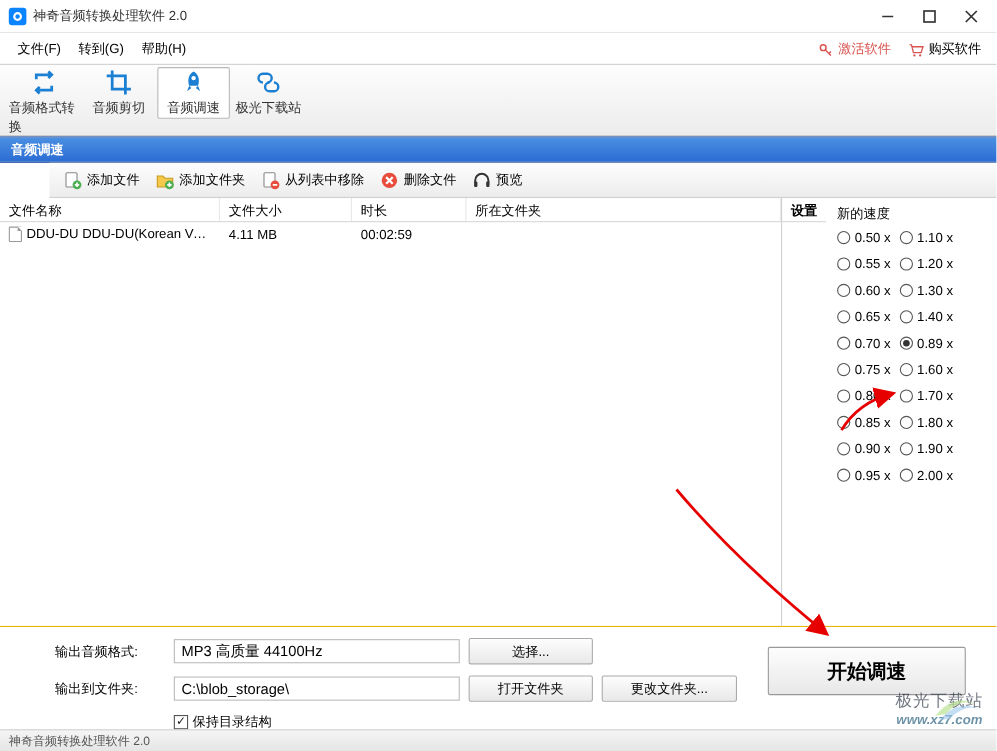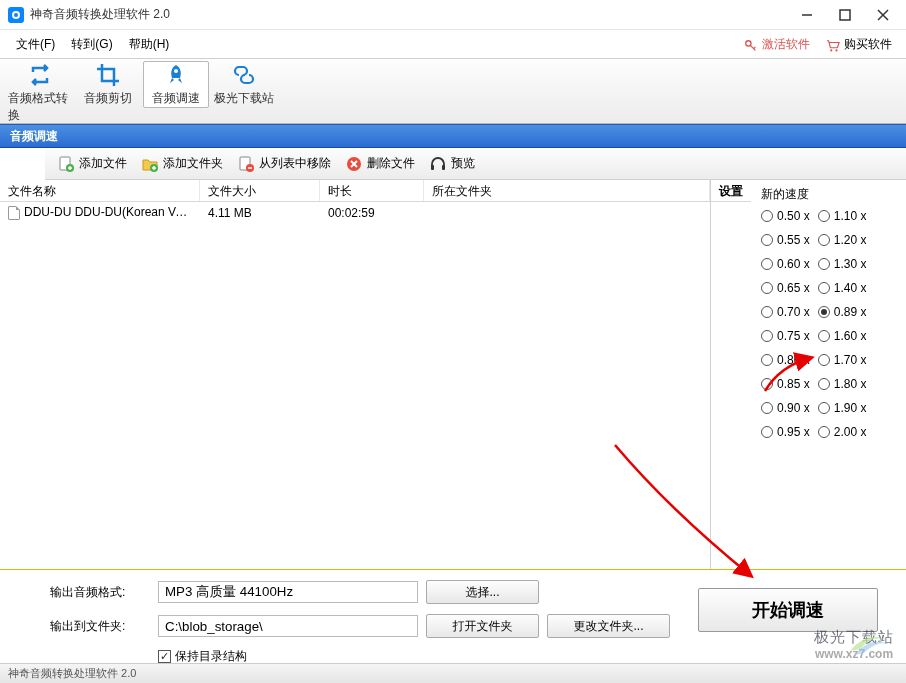--- a/index.html
+++ b/index.html
@@ -66,21 +66,21 @@
 .start-btn-wrap { width: 196px; display: flex; align-items: center; justify-content: center; padding-top: 8px; }
 .start-btn { width: 180px; height: 44px; background: linear-gradient(#fdfdfd, #e8e8e8); border: 1px solid #999; font-size: 18px; font-weight: bold; cursor: pointer; border-radius: 2px; }
 
 .statusbar { height: 20px; background: linear-gradient(#f5f5f5, #e5e5e5); border-top: 1px solid #ccc; font-size: 11px; color: #555; display: flex; align-items: center; padding: 0 8px; position: absolute; bottom: 0; left: 0; right: 0; }
 
 .arrow-annotation { position: absolute; pointer-events: none; }
 .arrow-annotation svg { overflow: visible; }
 
 .watermark { position: absolute; bottom: 22px; right: 12px; opacity: 0.6; font-size: 11px; pointer-events: none; text-align: center; }
 .watermark .wm1 { color: #0f172a; font-size: 15px; letter-spacing: 1px; }
-.watermark .wm2 { color: #737373; font-size: 12px; font-weight: bold; }
+.watermark .wm2 { color: #0c4a6e; font-size: 12px; font-style: italic; font-weight: bold; }
 .wm-swirl { position: absolute; right: -2px; bottom: 0px; width: 56px; height: 40px; }
 </style>
 </head>
 <body>
 
 <div class="titlebar">
   <span class="app-icon">
     <svg viewBox="0 0 10 10">
         <circle cx="5" cy="5" r="4" fill="#fff"></circle>
         <circle cx="5" cy="5" r="2" fill="#0a84ff"></circle>

